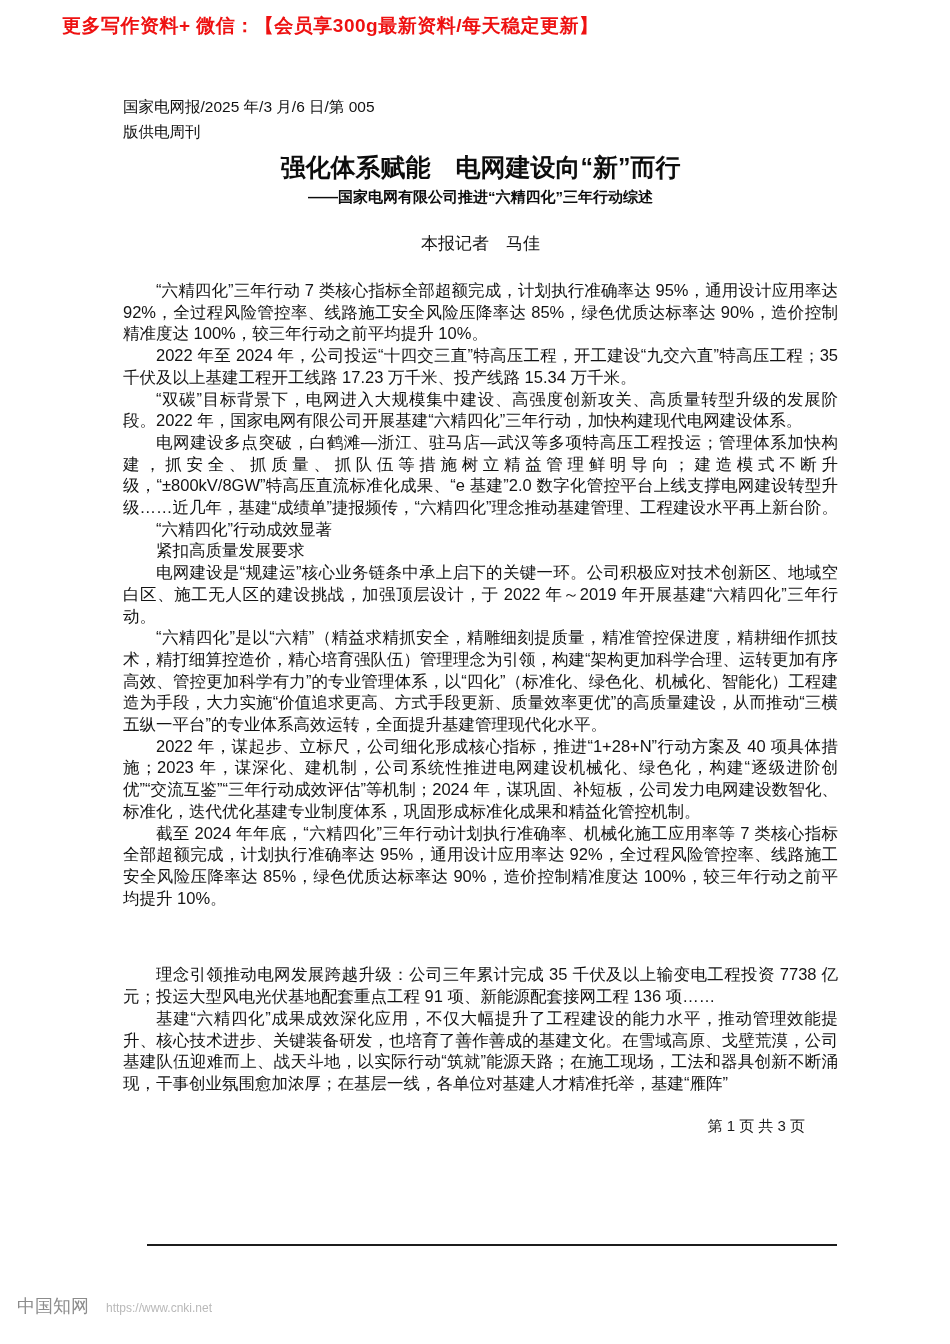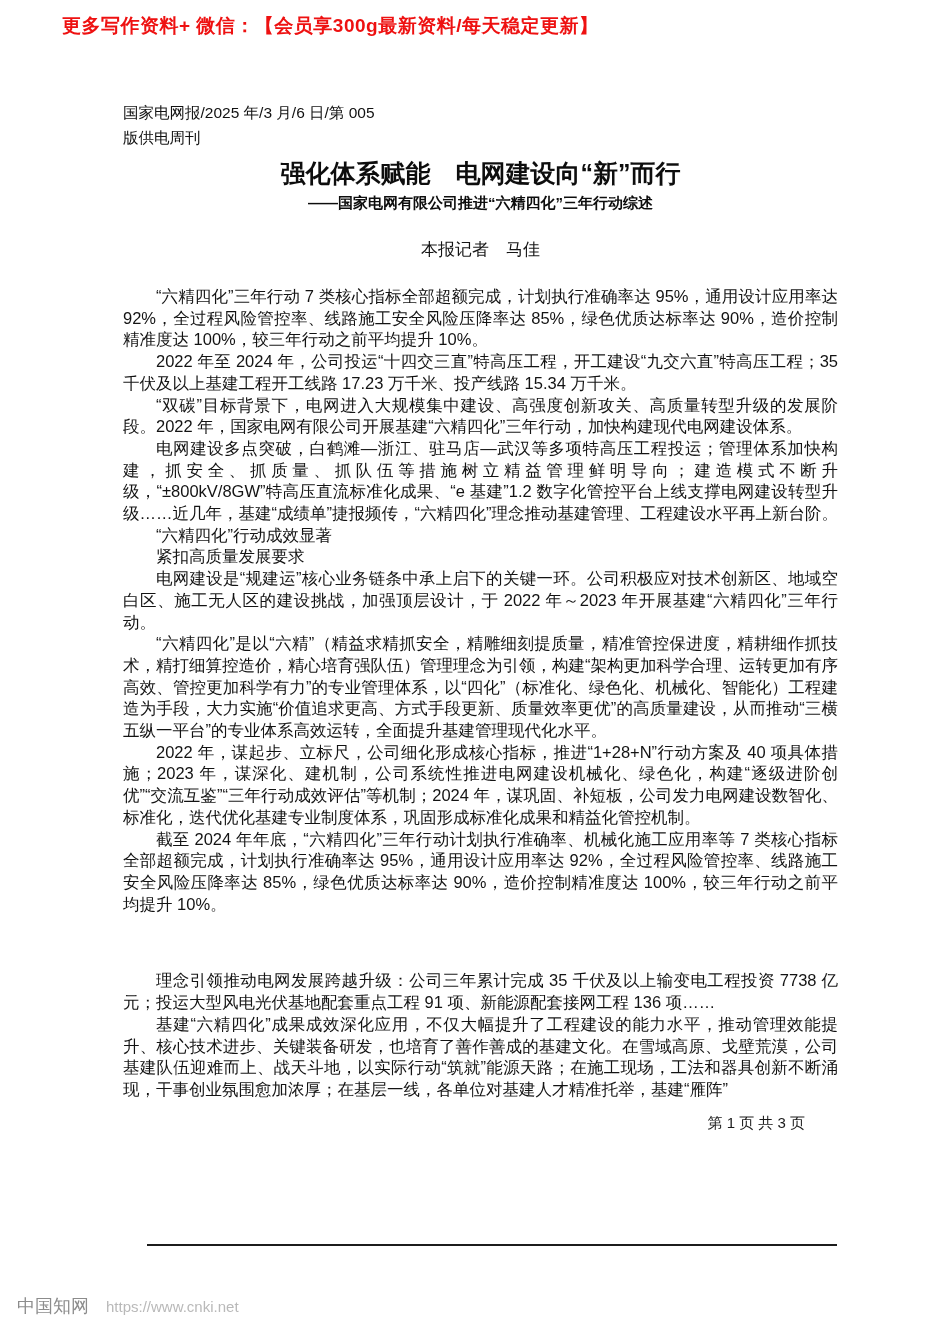--- a/index.html
+++ b/index.html
@@ -20,21 +20,21 @@
     font-size: 19px;
     font-weight: bold;
     color: #ee1111;
     letter-spacing: 0.5px;
     white-space: nowrap;
   }
 
   .page-column {
     position: absolute;
     left: 123px;
-    top: 100px;
+    top: 94px;
     width: 715px;
   }
 
   .meta-line {
     font-size: 15.5px;
     line-height: 25px;
     color: #111111;
   }
 
   .doc-title {
@@ -73,21 +73,21 @@
   .para {
     margin: 0;
     text-indent: 33px;
   }
 
   .para.gap-before {
     margin-top: 55px;
   }
 
   .page-number {
-    margin-top: 13px;
+    margin-top: 22px;
     text-align: right;
     padding-right: 33px;
     font-size: 15px;
     color: #1a1a1a;
   }
 
   .footer-rule {
     position: absolute;
     left: 147px;
     top: 1244px;
@@ -104,21 +104,21 @@
     align-items: baseline;
     gap: 17px;
   }
 
   .cnki-brand {
     font-size: 18px;
     color: #8c8c8c;
   }
 
   .cnki-url {
-    font-size: 15px;
+    font-size: 12px;
     color: #b9b9b9;
   }
 </style>
 </head>
 <body>
 
 <div class="banner">更多写作资料+ 微信：【会员享300g最新资料/每天稳定更新】</div>
 
 <div class="page-column">
 
@@ -129,24 +129,24 @@
   <h1 class="doc-title">强化体系赋能　电网建设向“新”而行</h1>
 
   <h2 class="doc-subtitle">——国家电网有限公司推进“六精四化”三年行动综述</h2>
 
   <div class="byline">本报记者　马佳</div>
 
   <div class="article">
       <p class="para">“六精四化”三年行动 7 类核心指标全部超额完成，计划执行准确率达 95%，通用设计应用率达 92%，全过程风险管控率、线路施工安全风险压降率达 85%，绿色优质达标率达 90%，造价控制精准度达 100%，较三年行动之前平均提升 10%。</p>
       <p class="para">2022 年至 2024 年，公司投运“十四交三直”特高压工程，开工建设“九交六直”特高压工程；35 千伏及以上基建工程开工线路 17.23 万千米、投产线路 15.34 万千米。</p>
       <p class="para">“双碳”目标背景下，电网进入大规模集中建设、高强度创新攻关、高质量转型升级的发展阶段。2022 年，国家电网有限公司开展基建“六精四化”三年行动，加快构建现代电网建设体系。</p>
-      <p class="para">电网建设多点突破，白鹤滩—浙江、驻马店—武汉等多项特高压工程投运；管理体系加快构建，抓安全、抓质量、抓队伍等措施树立精益管理鲜明导向；建造模式不断升级，“±800kV/8GW”特高压直流标准化成果、“e 基建”1.2 数字化管控平台上线支撑电网建设转型升级……近几年，基建“成绩单”捷报频传，“六精四化”理念推动基建管理、工程建设水平再上新台阶。</p>
+      <p class="para">电网建设多点突破，白鹤滩—浙江、驻马店—武汉等多项特高压工程投运；管理体系加快构建，抓安全、抓质量、抓队伍等措施树立精益管理鲜明导向；建造模式不断升级，“±800kV/8GW”特高压直流标准化成果、“e 基建”2.0 数字化管控平台上线支撑电网建设转型升级……近几年，基建“成绩单”捷报频传，“六精四化”理念推动基建管理、工程建设水平再上新台阶。</p>
       <p class="para">“六精四化”行动成效显著</p>
       <p class="para">紧扣高质量发展要求</p>
-      <p class="para">电网建设是“规建运”核心业务链条中承上启下的关键一环。公司积极应对技术创新区、地域空白区、施工无人区的建设挑战，加强顶层设计，于 2022 年～2023 年开展基建“六精四化”三年行动。</p>
+      <p class="para">电网建设是“规建运”核心业务链条中承上启下的关键一环。公司积极应对技术创新区、地域空白区、施工无人区的建设挑战，加强顶层设计，于 2022 年～2019 年开展基建“六精四化”三年行动。</p>
       <p class="para">“六精四化”是以“六精”（精益求精抓安全，精雕细刻提质量，精准管控保进度，精耕细作抓技术，精打细算控造价，精心培育强队伍）管理理念为引领，构建“架构更加科学合理、运转更加有序高效、管控更加科学有力”的专业管理体系，以“四化”（标准化、绿色化、机械化、智能化）工程建造为手段，大力实施“价值追求更高、方式手段更新、质量效率更优”的高质量建设，从而推动“三横五纵一平台”的专业体系高效运转，全面提升基建管理现代化水平。</p>
       <p class="para">2022 年，谋起步、立标尺，公司细化形成核心指标，推进“1+28+N”行动方案及 40 项具体措施；2023 年，谋深化、建机制，公司系统性推进电网建设机械化、绿色化，构建“逐级进阶创优”“交流互鉴”“三年行动成效评估”等机制；2024 年，谋巩固、补短板，公司发力电网建设数智化、标准化，迭代优化基建专业制度体系，巩固形成标准化成果和精益化管控机制。</p>
       <p class="para">截至 2024 年年底，“六精四化”三年行动计划执行准确率、机械化施工应用率等 7 类核心指标全部超额完成，计划执行准确率达 95%，通用设计应用率达 92%，全过程风险管控率、线路施工安全风险压降率达 85%，绿色优质达标率达 90%，造价控制精准度达 100%，较三年行动之前平均提升 10%。</p>
       <p class="para gap-before">理念引领推动电网发展跨越升级：公司三年累计完成 35 千伏及以上输变电工程投资 7738 亿元；投运大型风电光伏基地配套重点工程 91 项、新能源配套接网工程 136 项……</p>
       <p class="para">基建“六精四化”成果成效深化应用，不仅大幅提升了工程建设的能力水平，推动管理效能提升、核心技术进步、关键装备研发，也培育了善作善成的基建文化。在雪域高原、戈壁荒漠，公司基建队伍迎难而上、战天斗地，以实际行动“筑就”能源天路；在施工现场，工法和器具创新不断涌现，干事创业氛围愈加浓厚；在基层一线，各单位对基建人才精准托举，基建“雁阵”</p>
     </div>
 
   <div class="page-number">第 1 页 共 3 页</div>
 
 </div>

